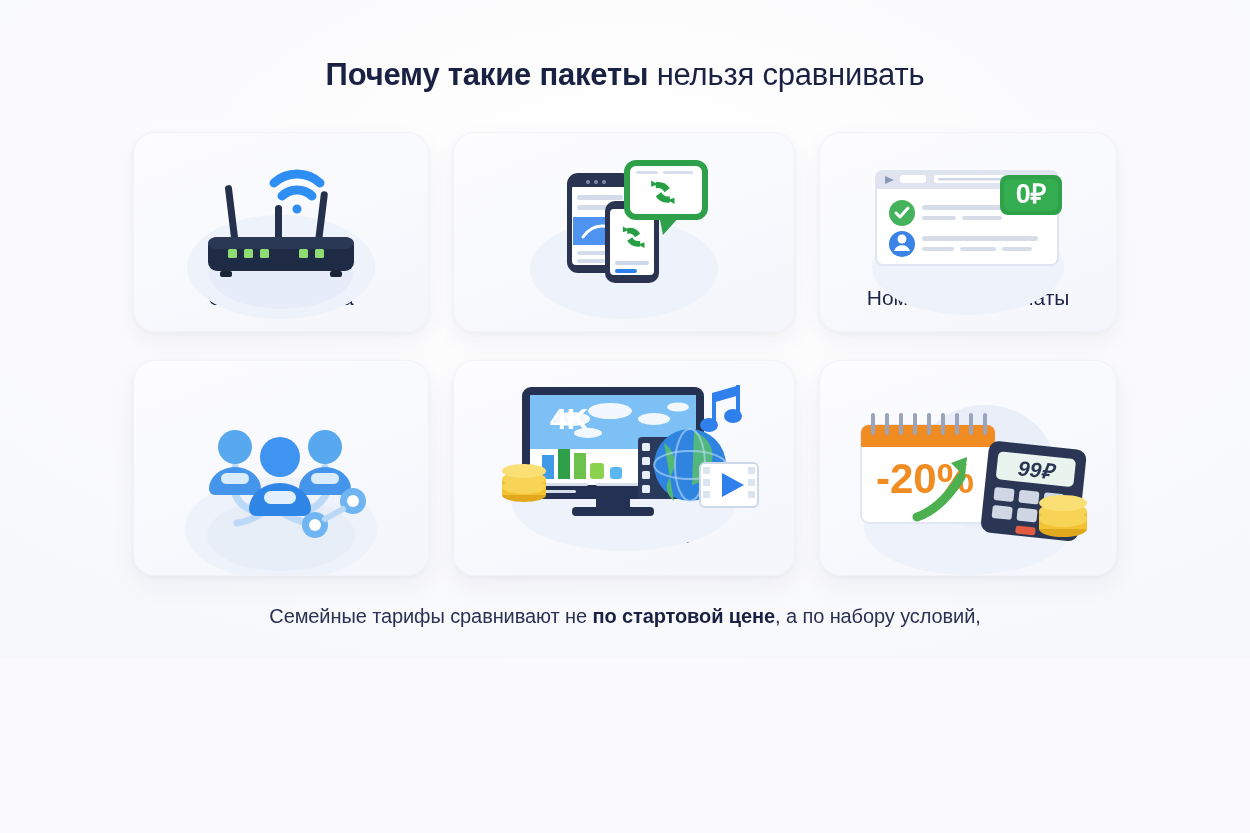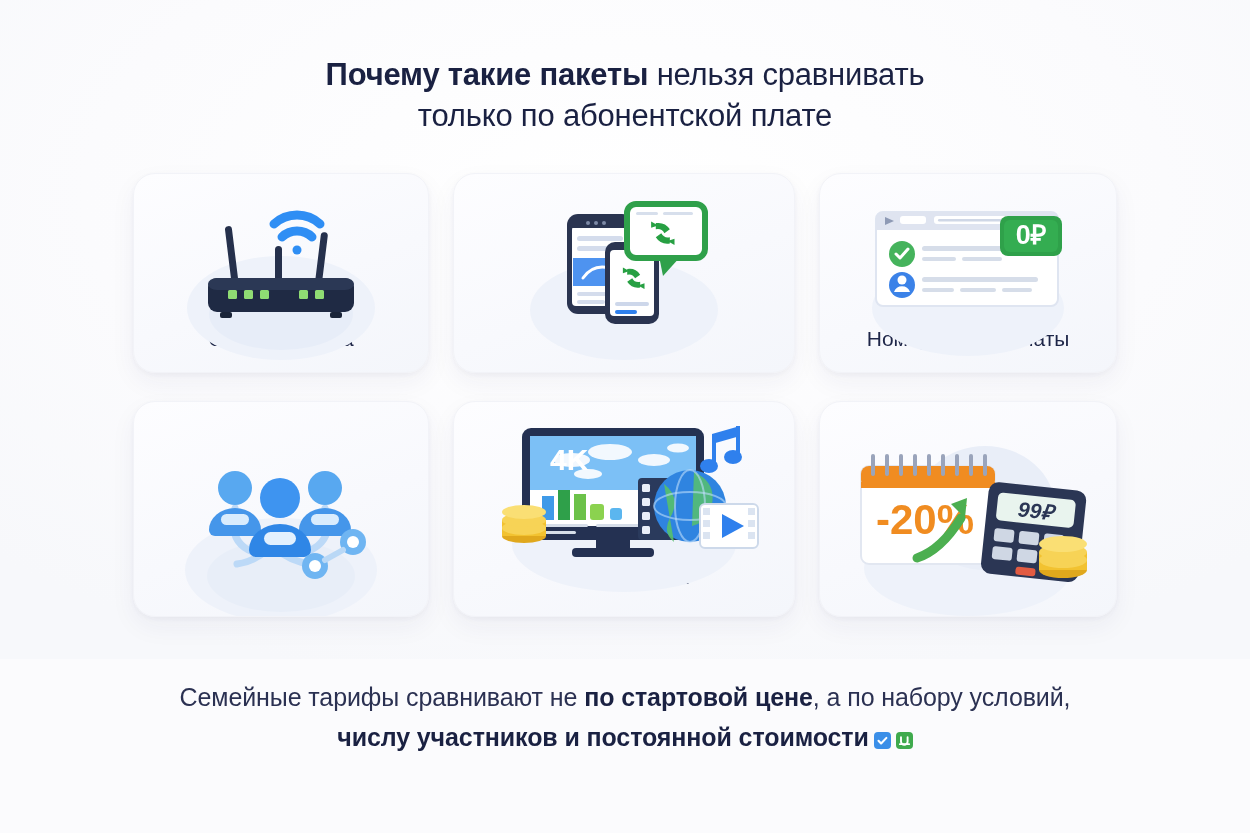--- a/index.html
+++ b/index.html
@@ -85,24 +85,24 @@
     color: #1e2648;
     text-align: center;
     line-height: 1.25;
     padding: 0 14px 20px;
     letter-spacing: -0.1px;
   }
   .card.tall .card-label { padding-bottom: 26px; }
 
   
   .footer {
-    margin-top: 60px;
+    margin-top: 24px;
     text-align: center;
     line-height: 1.62;
-    font-size: 25px;
+    font-size: 20px;
     color: #2b3152;
     letter-spacing: -0.1px;
   }
   .footer-line { white-space: nowrap; }
   .f-reg { font-weight: 400; }
   .f-bold { font-weight: 700; color: #1a2142; }
 
   .badge {
     display: inline-block;
     vertical-align: -2px;
@@ -115,21 +115,20 @@
   }
   .badge svg { display: block; }
 </style>
 </head>
 <body>
 
 <div id="page">
 
   <div class="title-block">
     <div class="title-line"><span class="title-strong">Почему такие пакеты</span><span class="title-light"> нельзя сравнивать</span></div>
-    <div class="title-line title-light">только по абонентской плате</div>
   </div>
 
   <div class="grid">
 
     <div class="card">
       <div class="card-art">
         <svg width="230" height="132" viewBox="0 0 230 132">
           <ellipse cx="115" cy="118" rx="94" ry="52" fill="#eef2fa"></ellipse>
           <ellipse cx="115" cy="124" rx="72" ry="36" fill="#e7edf8"></ellipse>
 
@@ -396,23 +395,15 @@
             <ellipse cx="220" cy="102" rx="24" ry="8" fill="#fadf74"></ellipse>
           </g>
         </svg>
       </div>
     </div>
 
   </div>
 
   <div class="footer">
     <div class="footer-line"><span class="f-reg">Семейные тарифы сравнивают не </span><span class="f-bold">по стартовой цене</span><span class="f-reg">, а по набору условий,</span></div>
-    <div class="footer-line"><span class="f-bold">числу участников и постоянной стоимости</span><span class="badge"><svg width="17" height="17" viewBox="0 0 17 17">
-            <rect width="17" height="17" rx="4" fill="#3b8fe8"></rect>
-            <path d="M4.5 8.8 l2.6 2.7 l5.3 -5.6" stroke="#ffffff" stroke-width="2.1" fill="none" stroke-linecap="round" stroke-linejoin="round"></path>
-          </svg></span><span class="badge"><svg width="17" height="17" viewBox="0 0 17 17">
-            <rect width="17" height="17" rx="4" fill="#3faa4d"></rect>
-            <path d="M5 5.2 v4.2 a3.3 3.3 0 0 0 6.6 0 v-4.2" stroke="#ffffff" stroke-width="1.9" fill="none" stroke-linecap="round"></path>
-            <path d="M3.8 12.2 h9.4" stroke="#ffffff" stroke-width="1.7" stroke-linecap="round"></path>
-          </svg></span></div>
   </div>
 
 </div>
 
 </body></html>

